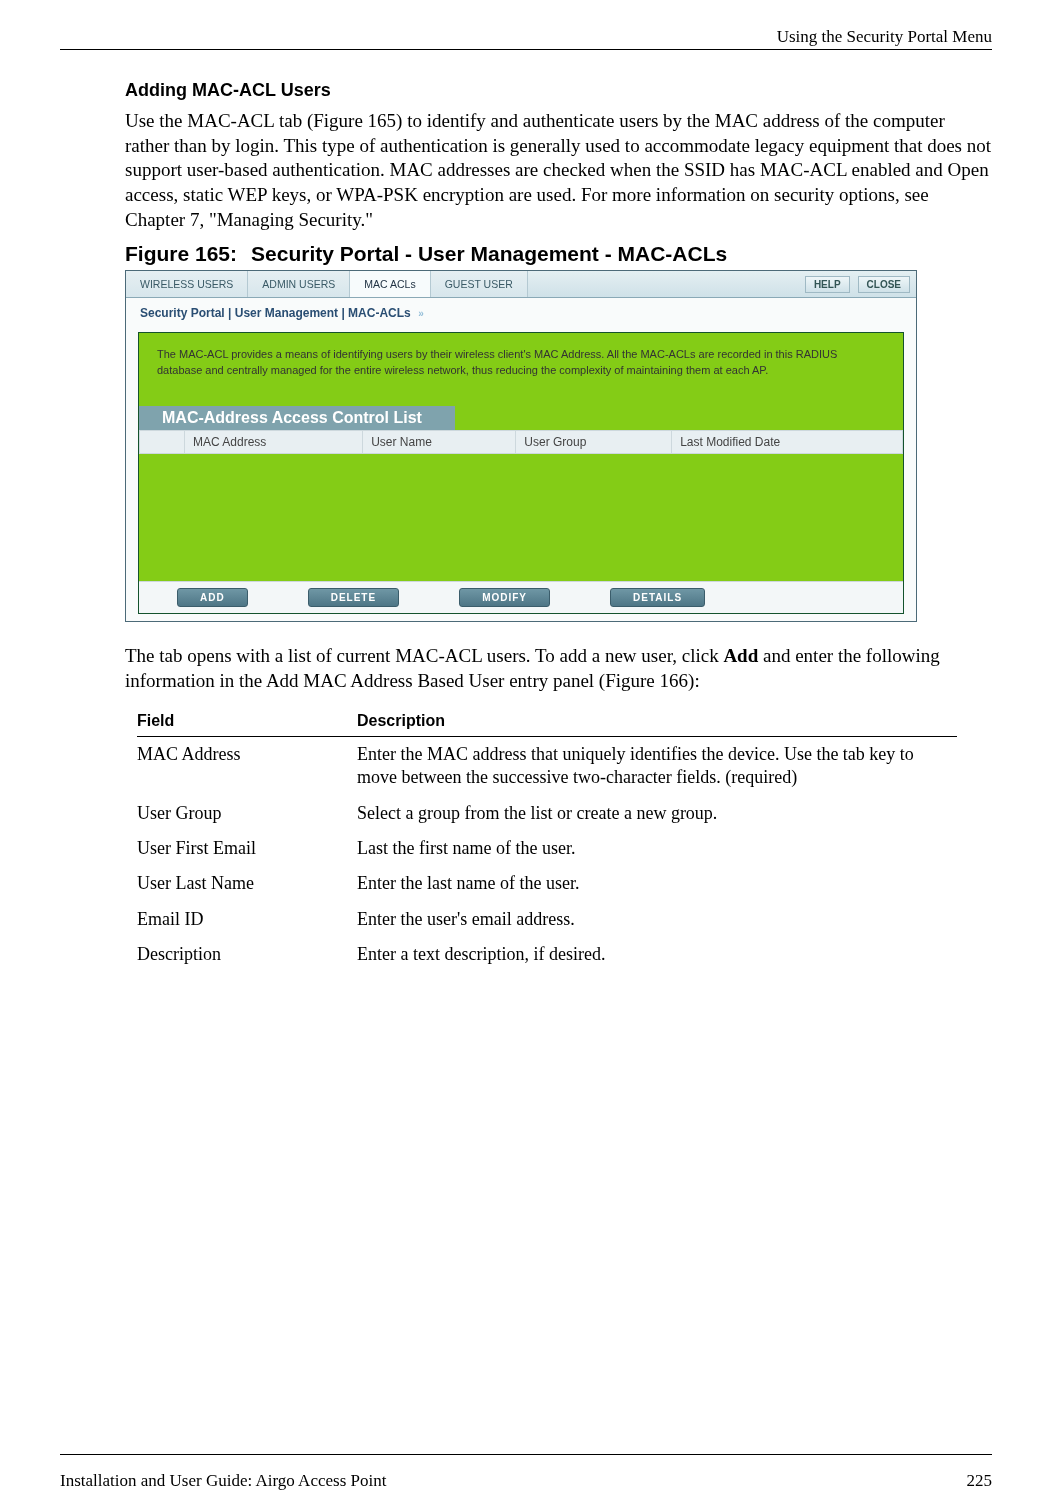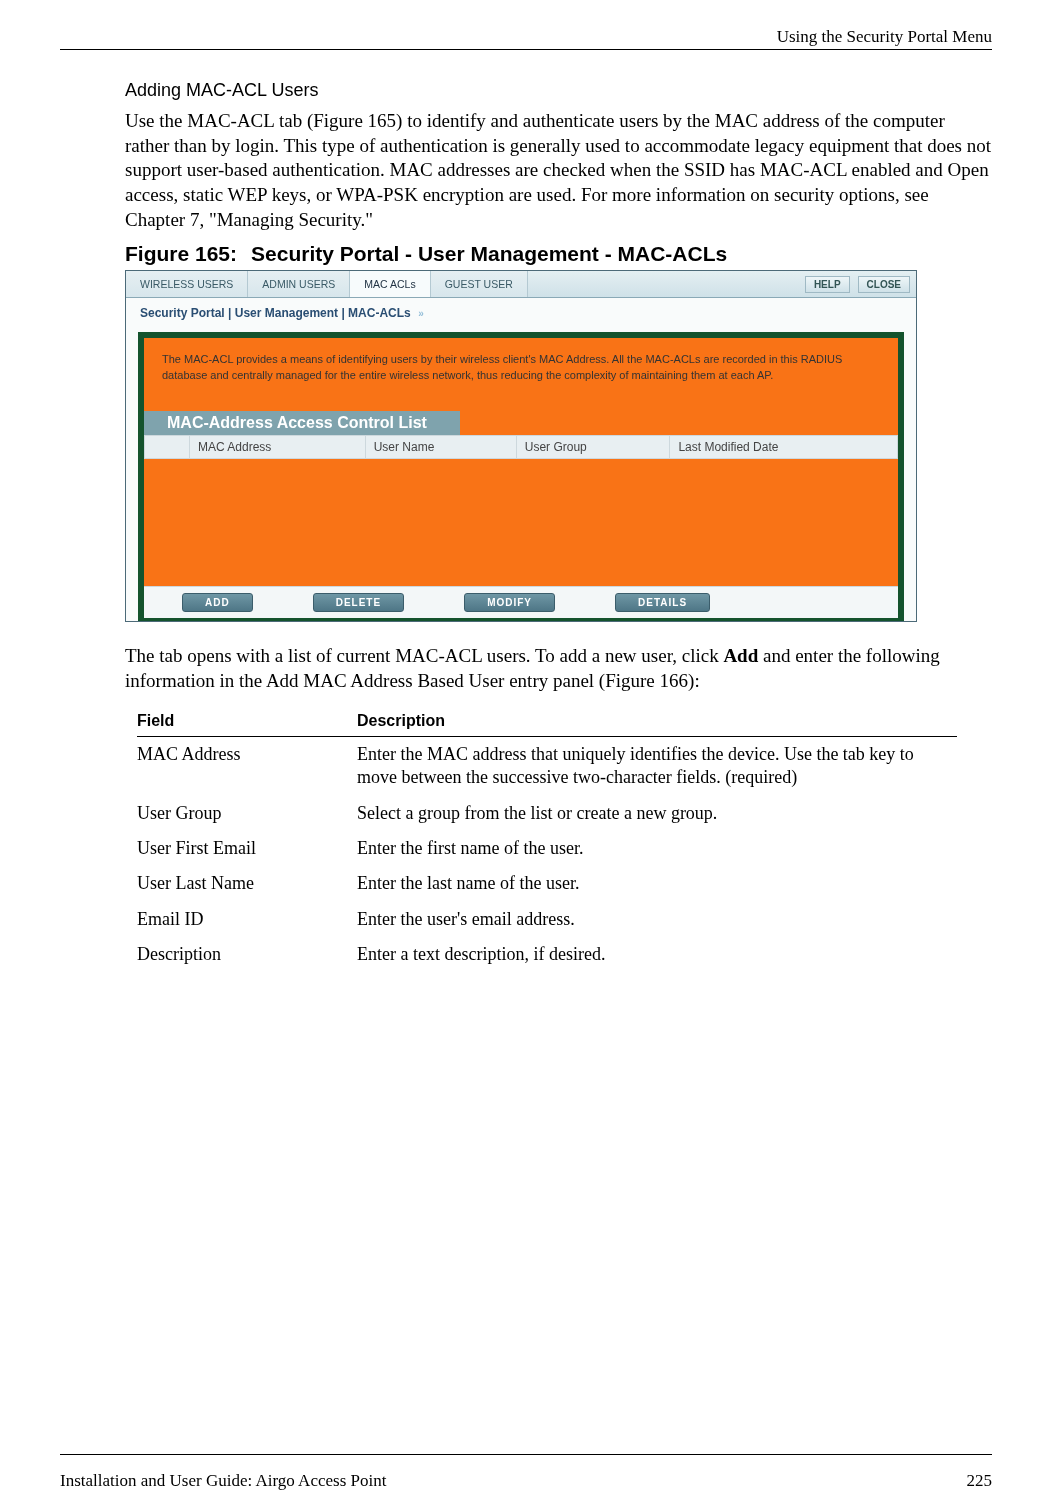--- a/index.html
+++ b/index.html
@@ -23,21 +23,21 @@
     font-size: 17px;
     padding-bottom: 2px;
     border-bottom: 1px solid #000;
   }
   .content {
     margin-top: 30px;
     margin-left: 65px;
   }
   .section-heading {
     font-family: Arial, Helvetica, sans-serif;
-    font-weight: normal;
+    font-weight: bold;
     font-size: 18px;
     margin-bottom: 8px;
   }
   .para {
     font-size: 19px;
     line-height: 1.3;
     margin-bottom: 6px;
   }
   .figure-caption {
     font-family: Arial, Helvetica, sans-serif;
@@ -104,22 +104,22 @@
     color: #2a4e73;
     padding: 8px 14px;
   }
   .ss-breadcrumb .chev {
     color: #94bed8;
     font-size: 10px;
     margin-left: 4px;
   }
   .ss-panel {
     margin: 4px 12px 12px 12px;
-    border: 6px solid #14532d;
-    background: #f97316;
+    border: 1px solid #14532d;
+    background: #84cc16;
     height: 280px;
     position: relative;
   }
   .ss-desc {
     font-size: 11px;
     color: #333;
     padding: 14px 18px;
     line-height: 1.4;
   }
   .ss-subhead {
@@ -291,21 +291,21 @@
       <div class="field-row">
         <div class="field-col1">MAC Address</div>
         <div class="field-col2">Enter the MAC address that uniquely identifies the device. Use the tab key to move between the successive two-character fields. (required)</div>
       </div>
       <div class="field-row">
         <div class="field-col1">User Group</div>
         <div class="field-col2">Select a group from the list or create a new group.</div>
       </div>
       <div class="field-row">
         <div class="field-col1">User First Email</div>
-        <div class="field-col2">Enter the first name of the user.</div>
+        <div class="field-col2">Last the first name of the user.</div>
       </div>
       <div class="field-row">
         <div class="field-col1">User Last Name</div>
         <div class="field-col2">Enter the last name of the user.</div>
       </div>
       <div class="field-row">
         <div class="field-col1">Email ID</div>
         <div class="field-col2">Enter the user's email address.</div>
       </div>
       <div class="field-row">

